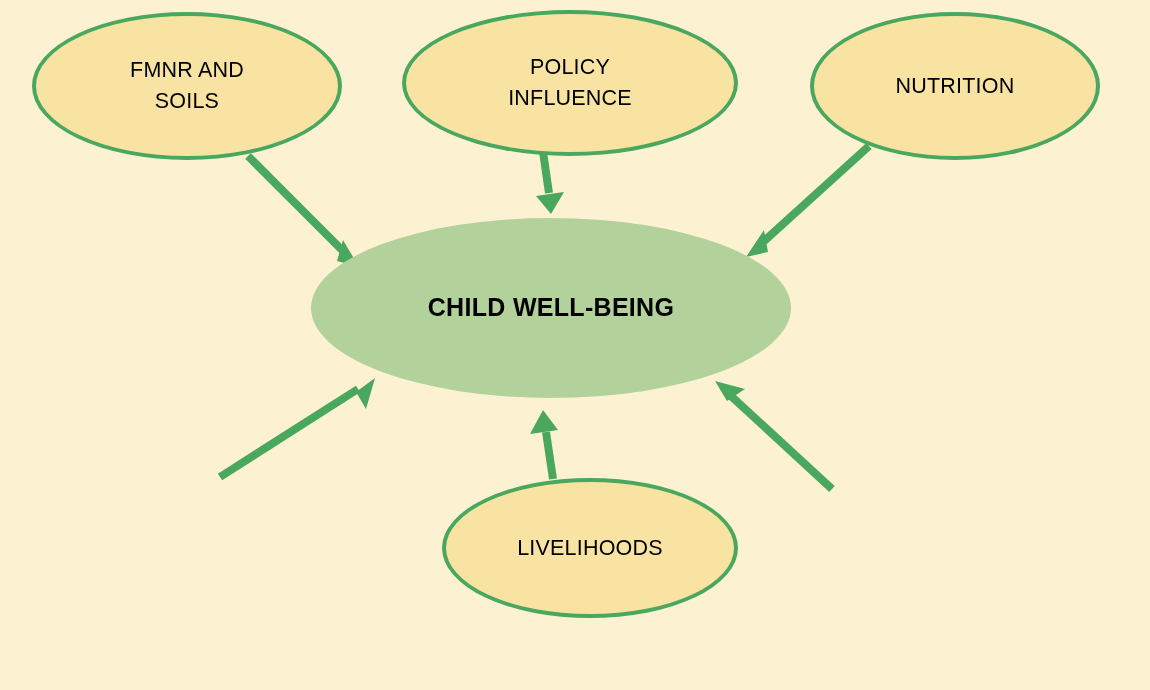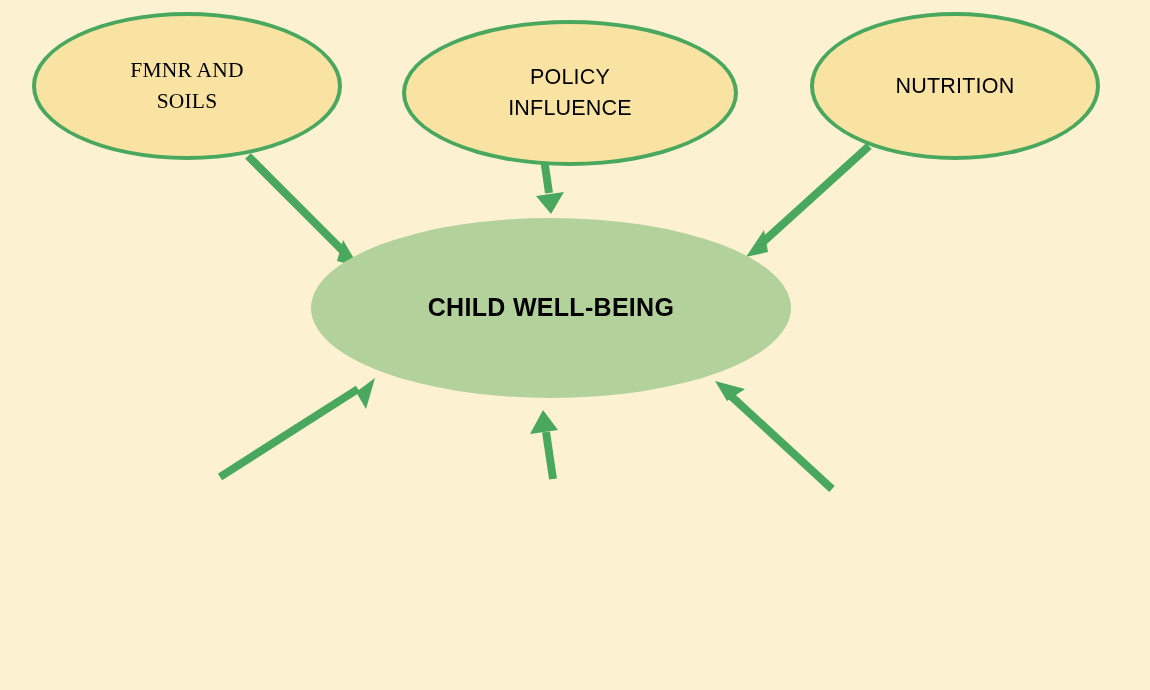--- a/index.html
+++ b/index.html
@@ -92,34 +92,37 @@
       <line x1="553" y1="479" x2="546" y2="432" stroke="#49a85e" stroke-width="8" stroke-linecap="butt"></line>
       <polygon points="543,410 558,430 530,434" fill="#49a85e"></polygon>
     </g>
 
     <g>
       <line x1="832" y1="489" x2="731" y2="396" stroke="#49a85e" stroke-width="8" stroke-linecap="butt"></line>
       <polygon points="715,381 727,401 745,389" fill="#49a85e"></polygon>
     </g>
   </svg>
 
-  <div class="node node-satellite" style="left:32px; top:12px; width:310px; height:148px;font-family:Liberation Serif, serif;">
+  <div class="node node-satellite" style="left:32px; top:12px; width:310px; height:148px;">
     <span class="node-label label-satellite">FMNR AND
 SOILS</span>
   </div>
 
-  <div class="node node-satellite" style="left:402px; top:20px; width:336px; height:146px;">
+  <div class="node node-satellite" style="left:402px; top:10px; width:336px; height:146px;">
     <span class="node-label label-satellite">POLICY
 INFLUENCE</span>
   </div>
 
   <div class="node node-satellite" style="left:810px; top:12px; width:290px; height:148px;">
     <span class="node-label label-satellite">NUTRITION</span>
   </div>
 
   <div class="node node-center" style="left:311px; top:218px; width:480px; height:180px;">
     <span class="node-label label-center">CHILD WELL-BEING</span>
   </div>
 
 
+  <div class="node node-satellite" style="left:442px; top:478px; width:296px; height:140px;">
+    <span class="node-label label-satellite">LIVELIHOODS</span>
+  </div>
 
 
 </div>
 
 </body></html>

